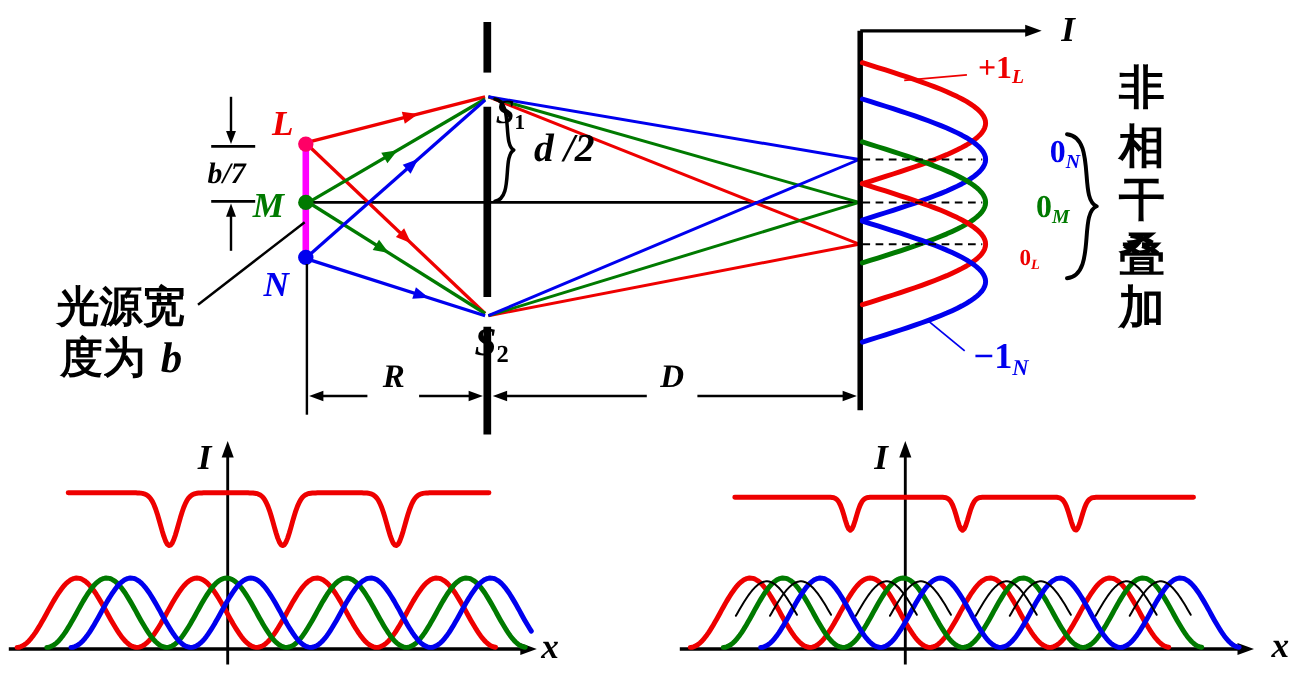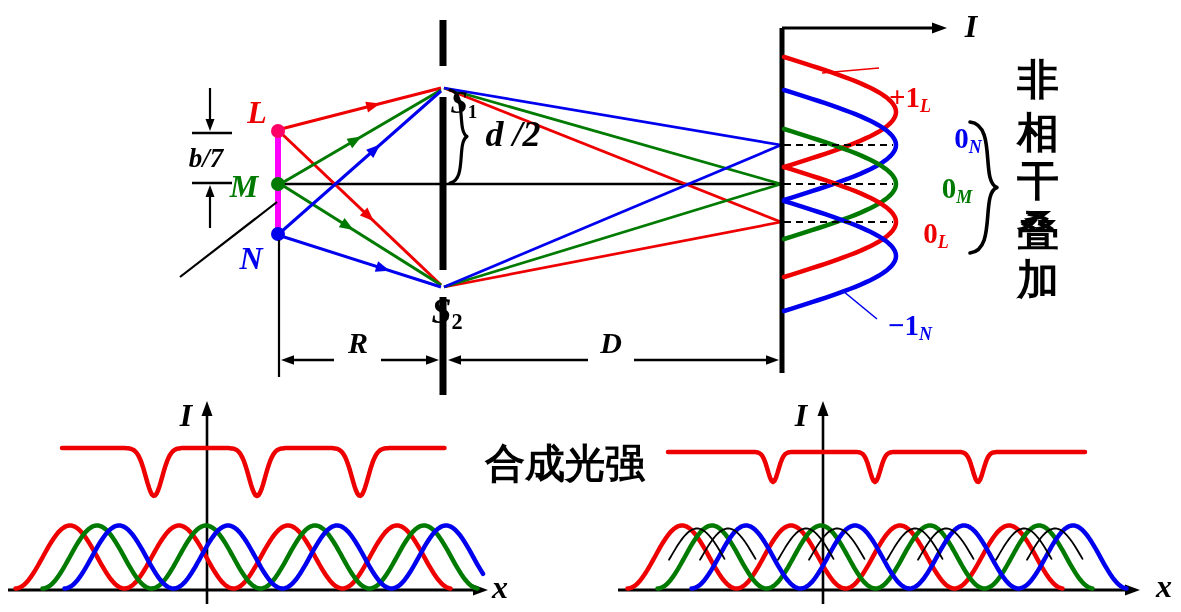--- a/index.html
+++ b/index.html
@@ -100,41 +100,44 @@
       <path d="M918.0 559.8L919.5 557.2L921.0 554.6L922.5 552.1L924.0 549.6L925.5 547.1L927.0 544.8L928.5 542.5L930.0 540.4L931.5 538.4L933.0 536.5L934.5 534.9L936.0 533.3L937.5 532.0L939.0 530.9L940.5 530.0L942.0 529.3L943.5 528.8L945.0 528.5L946.5 528.5L948.0 528.7L949.5 529.1L951.0 529.7L952.5 530.6L954.0 531.6L955.5 532.9L957.0 534.3L958.5 536.0L960.0 537.8L961.5 539.7L963.0 541.8L964.5 544.0L966.0 546.3L967.5 548.7L969.0 551.2L970.5 553.8L972.0 556.3L973.5 558.9" stroke="#000" stroke-width="1.8" fill="none" stroke-linecap="round" stroke-linejoin="round"></path>
       <path d="M1027.0 559.8L1028.5 557.2L1030.0 554.6L1031.5 552.1L1033.0 549.6L1034.5 547.1L1036.0 544.8L1037.5 542.5L1039.0 540.4L1040.5 538.4L1042.0 536.5L1043.5 534.9L1045.0 533.3L1046.5 532.0L1048.0 530.9L1049.5 530.0L1051.0 529.3L1052.5 528.8L1054.0 528.5L1055.5 528.5L1057.0 528.7L1058.5 529.1L1060.0 529.7L1061.5 530.6L1063.0 531.6L1064.5 532.9L1066.0 534.3L1067.5 536.0L1069.0 537.8L1070.5 539.7L1072.0 541.8L1073.5 544.0L1075.0 546.3L1076.5 548.7L1078.0 551.2L1079.5 553.8L1081.0 556.3L1082.5 558.9" stroke="#000" stroke-width="1.8" fill="none" stroke-linecap="round" stroke-linejoin="round"></path>
       <path d="M668.0 452.0L669.5 452.0L671.0 452.0L672.5 452.0L674.0 452.0L675.5 452.0L677.0 452.0L678.5 452.0L680.0 452.0L681.5 452.0L683.0 452.0L684.5 452.0L686.0 452.0L687.5 452.0L689.0 452.0L690.5 452.0L692.0 452.0L693.5 452.0L695.0 452.0L696.5 452.0L698.0 452.0L699.5 452.0L701.0 452.0L702.5 452.0L704.0 452.0L705.5 452.0L707.0 452.0L708.5 452.0L710.0 452.0L711.5 452.0L713.0 452.0L714.5 452.0L716.0 452.0L717.5 452.0L719.0 452.0L720.5 452.0L722.0 452.0L723.5 452.0L725.0 452.0L726.5 452.0L728.0 452.0L729.5 452.0L731.0 452.0L732.5 452.0L734.0 452.0L735.5 452.0L737.0 452.0L738.5 452.0L740.0 452.0L741.5 452.0L743.0 452.0L744.5 452.0L746.0 452.0L747.5 452.0L749.0 452.0L750.5 452.0L752.0 452.0L753.5 452.0L755.0 452.1L756.5 452.2L758.0 452.5L759.5 453.2L761.0 454.3L762.5 456.2L764.0 459.1L765.5 463.0L767.0 467.8L768.5 472.9L770.0 477.6L771.5 480.8L773.0 482.0L774.5 480.8L776.0 477.6L777.5 472.9L779.0 467.8L780.5 463.0L782.0 459.1L783.5 456.2L785.0 454.3L786.5 453.2L788.0 452.5L789.5 452.2L791.0 452.1L792.5 452.0L794.0 452.0L795.5 452.0L797.0 452.0L798.5 452.0L800.0 452.0L801.5 452.0L803.0 452.0L804.5 452.0L806.0 452.0L807.5 452.0L809.0 452.0L810.5 452.0L812.0 452.0L813.5 452.0L815.0 452.0L816.5 452.0L818.0 452.0L819.5 452.0L821.0 452.0L822.5 452.0L824.0 452.0L825.5 452.0L827.0 452.0L828.5 452.0L830.0 452.0L831.5 452.0L833.0 452.0L834.5 452.0L836.0 452.0L837.5 452.0L839.0 452.0L840.5 452.0L842.0 452.0L843.5 452.0L845.0 452.0L846.5 452.0L848.0 452.0L849.5 452.0L851.0 452.0L852.5 452.0L854.0 452.0L855.5 452.0L857.0 452.1L858.5 452.2L860.0 452.5L861.5 453.2L863.0 454.3L864.5 456.2L866.0 459.1L867.5 463.0L869.0 467.8L870.5 472.9L872.0 477.6L873.5 480.8L875.0 482.0L876.5 480.8L878.0 477.6L879.5 472.9L881.0 467.8L882.5 463.0L884.0 459.1L885.5 456.2L887.0 454.3L888.5 453.2L890.0 452.5L891.5 452.2L893.0 452.1L894.5 452.0L896.0 452.0L897.5 452.0L899.0 452.0L900.5 452.0L902.0 452.0L903.5 452.0L905.0 452.0L906.5 452.0L908.0 452.0L909.5 452.0L911.0 452.0L912.5 452.0L914.0 452.0L915.5 452.0L917.0 452.0L918.5 452.0L920.0 452.0L921.5 452.0L923.0 452.0L924.5 452.0L926.0 452.0L927.5 452.0L929.0 452.0L930.5 452.0L932.0 452.0L933.5 452.0L935.0 452.0L936.5 452.0L938.0 452.0L939.5 452.0L941.0 452.0L942.5 452.0L944.0 452.0L945.5 452.0L947.0 452.0L948.5 452.0L950.0 452.0L951.5 452.0L953.0 452.0L954.5 452.0L956.0 452.0L957.5 452.0L959.0 452.0L960.5 452.1L962.0 452.3L963.5 452.7L965.0 453.5L966.5 454.9L968.0 457.1L969.5 460.3L971.0 464.6L972.5 469.5L974.0 474.6L975.5 478.8L977.0 481.5L978.5 481.9L980.0 479.9L981.5 476.1L983.0 471.2L984.5 466.2L986.0 461.6L987.5 458.0L989.0 455.5L990.5 453.9L992.0 452.9L993.5 452.4L995.0 452.2L996.5 452.1L998.0 452.0L999.5 452.0L1001.0 452.0L1002.5 452.0L1004.0 452.0L1005.5 452.0L1007.0 452.0L1008.5 452.0L1010.0 452.0L1011.5 452.0L1013.0 452.0L1014.5 452.0L1016.0 452.0L1017.5 452.0L1019.0 452.0L1020.5 452.0L1022.0 452.0L1023.5 452.0L1025.0 452.0L1026.5 452.0L1028.0 452.0L1029.5 452.0L1031.0 452.0L1032.5 452.0L1034.0 452.0L1035.5 452.0L1037.0 452.0L1038.5 452.0L1040.0 452.0L1041.5 452.0L1043.0 452.0L1044.5 452.0L1046.0 452.0L1047.5 452.0L1049.0 452.0L1050.5 452.0L1052.0 452.0L1053.5 452.0L1055.0 452.0L1056.5 452.0L1058.0 452.0L1059.5 452.0L1061.0 452.0L1062.5 452.0L1064.0 452.0L1065.5 452.0L1067.0 452.0L1068.5 452.0L1070.0 452.0L1071.5 452.0L1073.0 452.0L1074.5 452.0L1076.0 452.0L1077.5 452.0L1079.0 452.0L1080.5 452.0L1082.0 452.0L1083.5 452.0L1085.0 452.0" stroke="#ee0000" stroke-width="4.5" fill="none" stroke-linecap="round" stroke-linejoin="round"></path>
     </svg>
 
   <span class="lbl red" style="left:257px;top:112px;font-size:32px;">L</span>
   <span class="lbl green" style="left:244px;top:186px;font-size:32px;">M</span>
   <span class="lbl blue" style="left:251px;top:258px;font-size:32px;">N</span>
   <span class="lbl black" style="left:206px;top:158px;font-size:27px;">b/7</span>
 
+  <span class="lbl cjk black" style="left:110px;top:279px;font-size:39px;transform:translate(-50%,-50%);">光源宽</span>
+  <span class="lbl black" style="left:110px;top:326px;font-size:39px;">
+    <span class="cjk">度为 </span><span>b</span>
+  </span>
 
   <span class="lbl black" style="left:464px;top:56px;font-size:31px;margin-top:48px;"><span>S</span><span class="subd">1</span></span>
   <span class="lbl black" style="left:447px;top:313px;font-size:36px;"><span>S</span><span class="subd">2</span></span>
   <span class="lbl black" style="left:513px;top:134px;font-size:36px;">d /2</span>
 
   <span class="lbl black" style="left:358px;top:343px;font-size:30px;">R</span>
   <span class="lbl black" style="left:611px;top:343px;font-size:30px;">D</span>
 
   <span class="lbl black" style="left:971px;top:26px;font-size:32px;">I</span>
 
-  <span class="lbl red upright" style="left:910px;top:63px;font-size:29px;margin-top:36px;"><span>+1</span><span class="sub">L</span></span>
+  <span class="lbl red upright" style="left:910px;top:63px;font-size:29px;"><span>+1</span><span class="sub">L</span></span>
   <span class="lbl blue upright" style="left:936px;top:140px;font-size:29px;margin-left:32px;"><span>0</span><span class="sub">N</span></span>
   <span class="lbl green upright" style="left:937px;top:190px;font-size:29px;margin-left:20px;"><span>0</span><span class="sub">M</span></span>
-  <span class="lbl red upright" style="left:936px;top:235px;font-size:29px;"><span>0</span><span class="sub">L</span></span>
-  <span class="lbl blue upright" style="left:910px;top:327px;font-size:29px;"><span>−1</span><span class="sub">N</span></span>
+  <span class="lbl red upright" style="left:936px;top:235px;font-size:21px;"><span>0</span><span class="sub">L</span></span>
+  <span class="lbl blue upright" style="left:910px;top:327px;font-size:33px;"><span>−1</span><span class="sub">N</span></span>
 
   <span class="lbl cjk black" style="left:1038px;top:80px;font-size:42px;">非</span>
   <span class="lbl cjk black" style="left:1038px;top:133px;font-size:42px;">相</span>
   <span class="lbl cjk black" style="left:1038px;top:181px;font-size:42px;">干</span>
   <span class="lbl cjk black" style="left:1038px;top:231px;font-size:42px;">叠</span>
   <span class="lbl cjk black" style="left:1038px;top:280px;font-size:42px;">加</span>
 
-  <span class="lbl cjk black" style="left:565px;top:463px;font-size:40px;">合成光强</span>
 
   <span class="lbl black" style="left:186px;top:415px;font-size:32px;">I</span>
   <span class="lbl black" style="left:500px;top:587px;font-size:32px;">x</span>
   <span class="lbl black" style="left:801px;top:415px;font-size:32px;">I</span>
   <span class="lbl black" style="left:1164px;top:586px;font-size:32px;">x</span>
 </div>
 
 </body></html>

